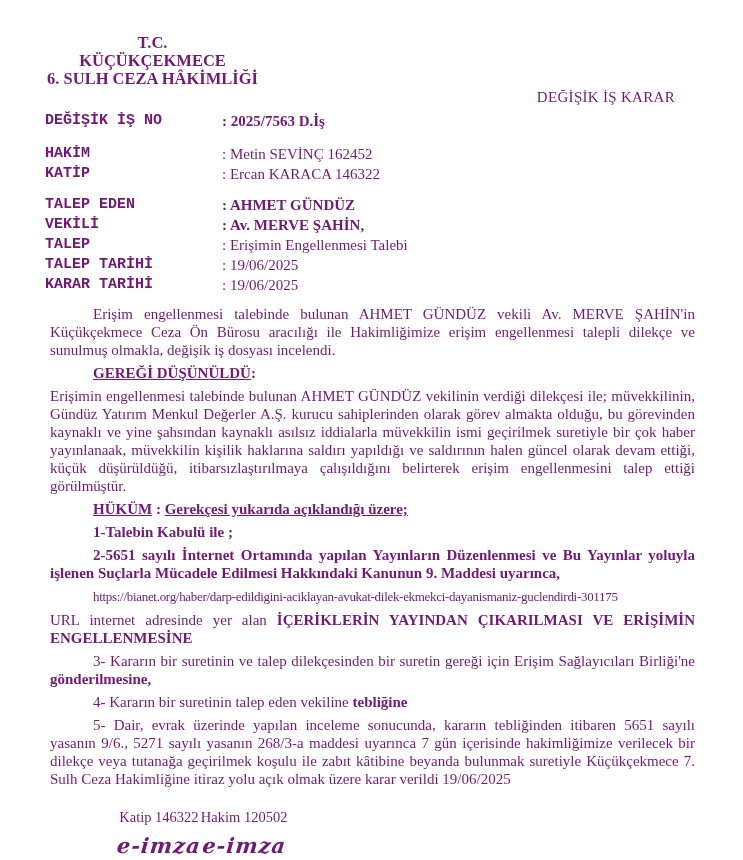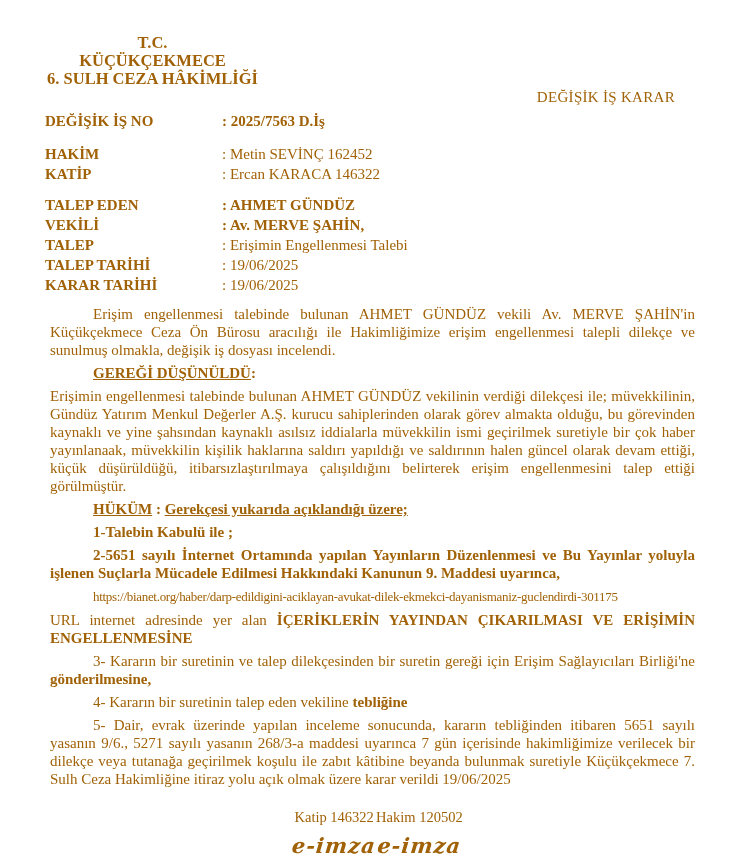--- a/index.html
+++ b/index.html
@@ -2,21 +2,21 @@
 <html lang="tr"><head>
 <meta charset="utf-8">
 <style>
   html,body{margin:0;padding:0;background:#ffffff;}
   .page{
     position:relative;
     width:743px;height:860px;
     box-sizing:border-box;
     padding:34px 43px 0 45px;
     background:#ffffff;
-    color:#a16207;
+    color:#701a75;
     font-family:"Liberation Serif","DejaVu Serif",serif;
     font-size:15px;line-height:18px;
     overflow:hidden;
   }
   p{margin:5px;padding:0;}
   .bold{font-weight:bold;}
   .u{text-decoration:underline;}
   .justify{text-align:justify;}
   .indent{text-indent:43px;}
 
@@ -30,42 +30,42 @@
   }
   .decision-type{
     text-align:right;
     margin:0 25px 5px 0;
     font-size:15px;
     letter-spacing:.3px;
   }
 
   
   .field-row{display:flex;line-height:20px;}
-  .field-row .lbl{width:177px;flex:0 0 177px;font-weight:bold;}
+  .field-row .lbl{width:177px;flex:0 0 177px;font-weight:bold;font-family:Liberation Mono, monospace;}
   .field-row .val{flex:1;}
   .val-bold{font-weight:bold;}
   .gap-after-caseno{margin-bottom:13px;}
   .gap-after-clerk{margin-bottom:11px;}
 
   
   .body-block{margin-top:10px;}
   .heading-geregi{text-indent:43px;font-weight:bold;}
   .hukum-heading{text-indent:43px;font-weight:bold;margin-top:4px;}
   .url-line{
     text-indent:43px;
     margin-top:6px;
     font-size:13px;
     letter-spacing:-0.3px;
     white-space:nowrap;
   }
 
   
   .signatures{
     display:flex;
-    justify-content:center;
+    justify-content:flex-start;
     padding:14px 62px 0 72px;
   }
   .sig-block{text-align:center;}
   .sig-title{font-size:14.5px;line-height:20px;}
   .sig-script{
     margin-top:10px;
     font-family:"DejaVu Serif",serif;
     font-style:italic;
     font-weight:bold;
     font-size:21px;

